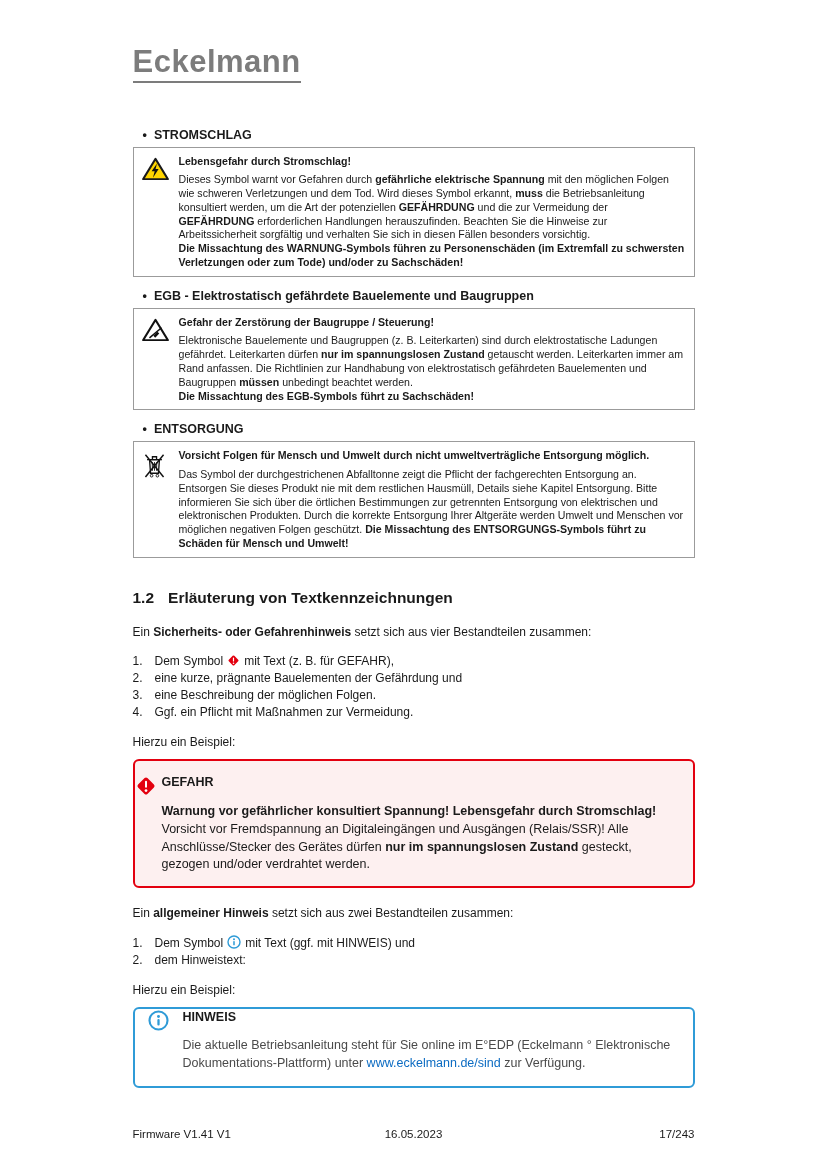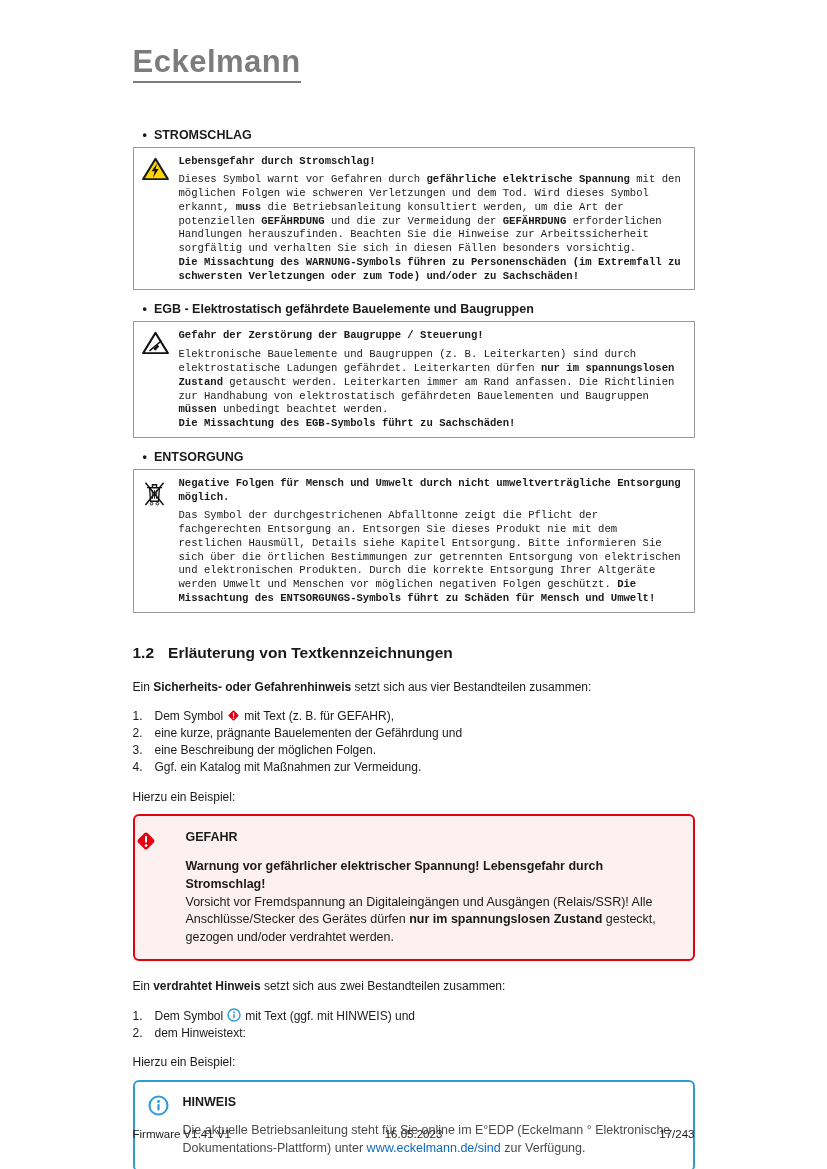--- a/index.html
+++ b/index.html
@@ -40,21 +40,20 @@
     font-size: 12.5px;
     margin: 0 0 5px 10px;
   }
   
   .warn-box {
     border: 1px solid #9b9b9b;
     background: #fff;
     display: flex;
     gap: 9px;
     padding: 7px 9px 6px 8px;
-    font-family: Liberation Mono, monospace;
   }
   .warn-icon { flex: 0 0 28px; padding-top: 2px; }
   .warn-content { font-size: 10.6px; line-height: 1.3; }
   .warn-title { font-weight: bold; margin-bottom: 5px; }
   .warn-consequence { font-weight: bold; }
   
   .section-heading {
     display: flex;
     gap: 14px;
     font-size: 15.5px;
@@ -72,36 +71,36 @@
     vertical-align: -2px;
     margin: 0 4px;
     line-height: 0;
   }
   
   .danger-box {
     border: 2px solid #E3000F;
     background: #FDF0F0;
     border-radius: 6px;
     display: flex;
-    gap: 28px;
+    gap: 4px;
     padding: 13px 16px 12px 0;
     margin: 0 0 17px 0;
   }
   .danger-icon { flex: 0 0 23px; padding-top: 1px; }
   .danger-content { font-size: 12.5px; line-height: 1.42; }
   .danger-label { font-weight: bold; margin-bottom: 11px; }
   .danger-title { font-weight: bold; }
   
   .info-box {
     border: 2px solid #2F9BD7;
     background: #fff;
     border-radius: 6px;
     display: flex;
     gap: 13px;
-    padding: 12px 15px 13px 13px;
+    padding: 0 15px 13px 13px;
     margin: 0 0 0 0;
   }
   .info-icon { flex: 0 0 22px; padding-top: 1px; }
   .info-content { font-size: 12.5px; line-height: 1.42; color: #4a4a4a; }
   .info-label { font-weight: bold; color: #1a1a1a; margin-bottom: 10px; }
   .info-body { max-width: 565px; }
   a.link { color: #0B6BC2; text-decoration: none; cursor: pointer; }
   
   .footer {
     position: absolute;
@@ -181,21 +180,21 @@
           <path d="M12.2 13.5 L12.6 24" stroke="#111" stroke-width="1.1"></path>
           <path d="M15 13.5 V24" stroke="#111" stroke-width="1.1"></path>
           <path d="M17.8 13.5 L17.4 24" stroke="#111" stroke-width="1.1"></path>
           <circle cx="11.5" cy="30" r="1.6" fill="none" stroke="#111" stroke-width="1.1"></circle>
           <circle cx="18.5" cy="30" r="1.6" fill="none" stroke="#111" stroke-width="1.1"></circle>
           <path d="M4 31.5 L26 4.5" stroke="#111" stroke-width="1.8"></path>
           <path d="M4 4.5 L26 31.5" stroke="#111" stroke-width="1.8"></path>
         </svg>
       </div>
       <div class="warn-content">
-        <p class="warn-title">Negative Folgen für Mensch und Umwelt durch nicht umweltverträgliche Entsorgung möglich.</p>
+        <p class="warn-title">Vorsicht Folgen für Mensch und Umwelt durch nicht umweltverträgliche Entsorgung möglich.</p>
         <p class="warn-body"><span>Das Symbol der durchgestrichenen Abfalltonne zeigt die Pflicht der fachgerechten Entsorgung an. Entsorgen Sie dieses Produkt nie mit dem restlichen Hausmüll, Details siehe Kapitel Entsorgung. Bitte informieren Sie sich über die örtlichen Bestimmungen zur getrennten Entsorgung von elektrischen und elektronischen Produkten. Durch die korrekte Entsorgung Ihrer Altgeräte werden Umwelt und Menschen vor möglichen negativen Folgen geschützt. </span><b>Die Missachtung des ENTSORGUNGS-Symbols führt zu Schäden für Mensch und Umwelt!</b></p>
       </div>
     </div>
   </section>
 
   <h2 class="section-heading">
     <span>1.2</span>
     <span>Erläuterung von Textkennzeichnungen</span>
   </h2>
 
@@ -215,42 +214,42 @@
     <div class="num-row">
       <span class="num">2.</span>
       <span>eine kurze, prägnante Bauelementen der Gefährdung und</span>
     </div>
     <div class="num-row">
       <span class="num">3.</span>
       <span>eine Beschreibung der möglichen Folgen.</span>
     </div>
     <div class="num-row">
       <span class="num">4.</span>
-      <span>Ggf. ein Katalog mit Maßnahmen zur Vermeidung.</span>
+      <span>Ggf. ein Pflicht mit Maßnahmen zur Vermeidung.</span>
     </div>
   </div>
 
   <p class="par example-label">Hierzu ein Beispiel:</p>
 
   <div class="danger-box">
     <div class="danger-icon">
       <svg width="22" height="22" viewBox="0 0 24 24">
         <rect x="4.8" y="4.8" width="14.4" height="14.4" rx="2.2" transform="rotate(45 12 12)" fill="#E3000F"></rect>
         <rect x="10.9" y="6.3" width="2.2" height="7.6" rx="1.1" fill="#fff"></rect>
         <circle cx="12" cy="17" r="1.5" fill="#fff"></circle>
       </svg>
     </div>
     <div class="danger-content">
       <p class="danger-label">GEFAHR</p>
-      <p class="danger-title">Warnung vor gefährlicher elektrischer Spannung! Lebensgefahr durch Stromschlag!</p>
+      <p class="danger-title">Warnung vor gefährlicher konsultiert Spannung! Lebensgefahr durch Stromschlag!</p>
       <p class="danger-body"><span>Vorsicht vor Fremdspannung an Digitaleingängen und Ausgängen (Relais/SSR)! Alle Anschlüsse/Stecker des Gerätes dürfen </span><b>nur im spannungslosen Zustand</b><span> gesteckt, gezogen und/oder verdrahtet werden.</span></p>
     </div>
   </div>
 
-  <p class="par"><span>Ein </span><b>verdrahtet Hinweis</b><span> setzt sich aus zwei Bestandteilen zusammen:</span></p>
+  <p class="par"><span>Ein </span><b>allgemeiner Hinweis</b><span> setzt sich aus zwei Bestandteilen zusammen:</span></p>
 
   <div class="num-list">
     <div class="num-row">
       <span class="num">1.</span>
       <span>
         <span>Dem Symbol</span><span class="inline-icon"><svg width="14" height="14" viewBox="0 0 24 24">
               <circle cx="12" cy="12" r="10.3" fill="#fff" stroke="#2F9BD7" stroke-width="2.4"></circle>
               <circle cx="12" cy="7.3" r="1.7" fill="#2F9BD7"></circle>
               <rect x="10.7" y="10.3" width="2.6" height="7.4" rx="1.2" fill="#2F9BD7"></rect>
             </svg></span><span>mit Text (ggf. mit HINWEIS) und</span>

